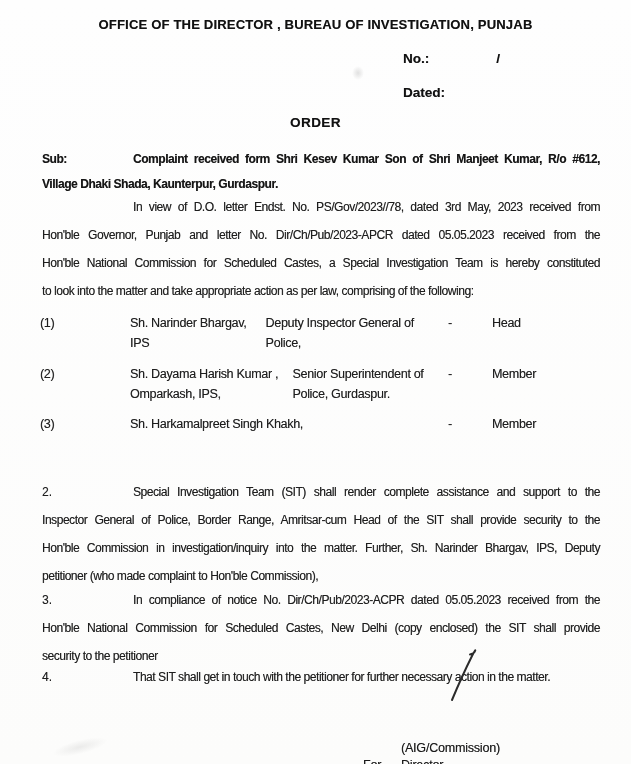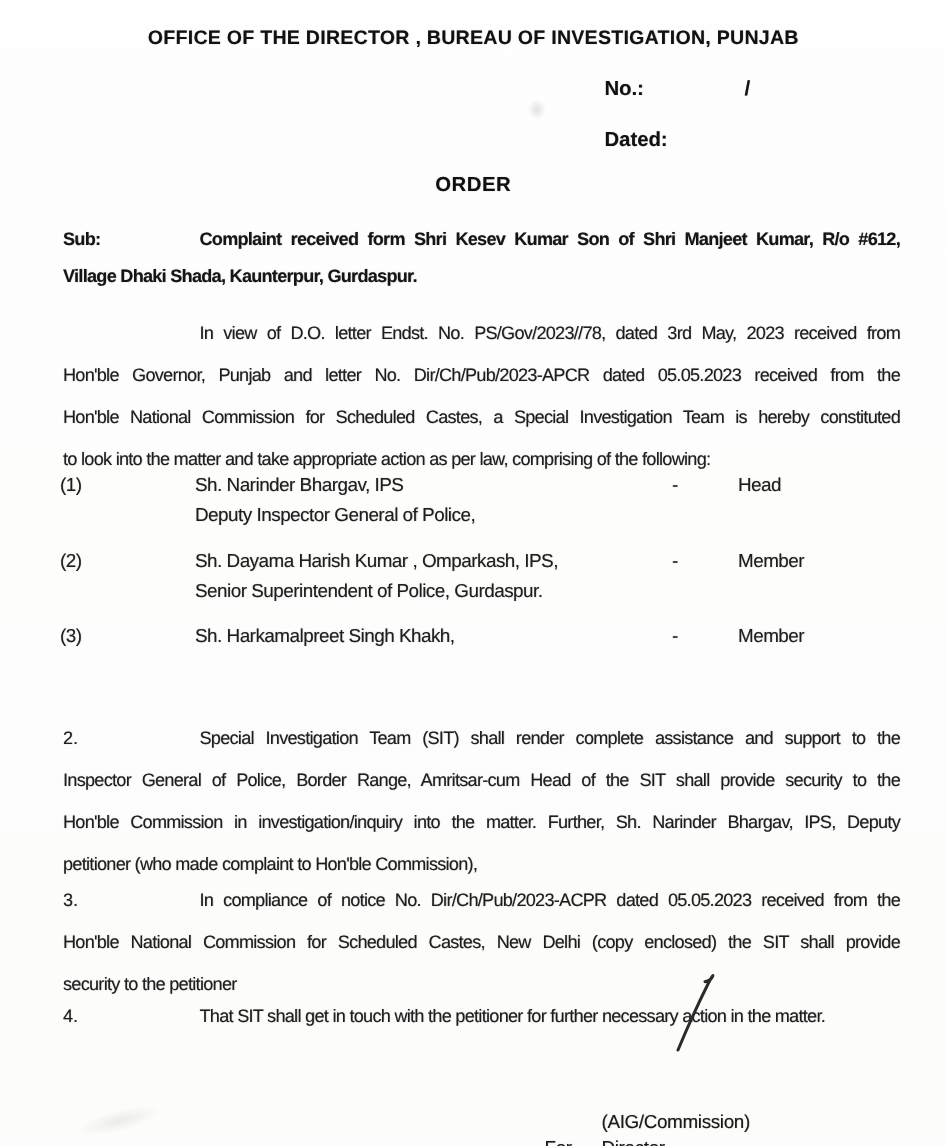--- a/index.html
+++ b/index.html
@@ -30,39 +30,39 @@
     top: 115px; left: 0; right: 0;
     text-align: center;
     font-weight: bold;
     font-size: 13.5px;
     letter-spacing: 0.4px;
     color: #111;
   }
   .textblock { left: 42px; width: 558px; font-size: 12px; letter-spacing: -0.45px; }
   .subject { top: 147px; font-weight: bold; color: #151515; line-height: 25px; }
   .para { line-height: 28px; }
-  .para1 { top: 193px; margin-top: 15px; }
+  .para1 { top: 193px; }
   .para2 { top: 478px; }
   .para3 { top: 586px; }
   .para4 { top: 663px; }
   .line { white-space: normal; }
   .jl { text-align: justify; text-align-last: justify; }
   .spacer, .sub-label-box { display: inline-block; width: 91px; }
   .sub-label-box { font-weight: bold; }
   .p-num {
     position: absolute;
     left: 0; top: 0;
     letter-spacing: 0;
   }
   .members { top: 313px; left: 40px; width: 570px; font-size: 12.5px; letter-spacing: -0.3px; }
   .member-row { display: flex; align-items: flex-start; line-height: 20px; }
   .member-row.m1 { margin-bottom: 11px; }
   .member-row.m2 { margin-bottom: 10px; }
   .m-num { width: 90px; flex: 0 0 90px; }
-  .m-body { width: 318px; flex: 0 0 318px; display: flex; flex-direction: column; }
+  .m-body { width: 318px; flex: 0 0 318px; display: flex; }
   .m-dash { width: 44px; flex: 0 0 44px; text-align: left; }
   .m-role { flex: 1; }
   .sig-stroke-wrap { top: 646px; left: 445px; width: 38px; height: 56px; }
   .sig-block { top: 696px; left: 363px; font-size: 12.5px; line-height: 17px; letter-spacing: -0.2px; color: #1a1a1a; }
   .sig-indent { padding-left: 38px; margin-top: 44px; }
   .sig-for { display: inline-block; width: 38px; }
   .smudge { position: absolute; pointer-events: none; }
   .smudge-1 {
     top: 66px; left: 352px; width: 12px; height: 14px;
     background: radial-gradient(ellipse at center, rgba(120,120,120,0.22), rgba(120,120,120,0) 70%);

